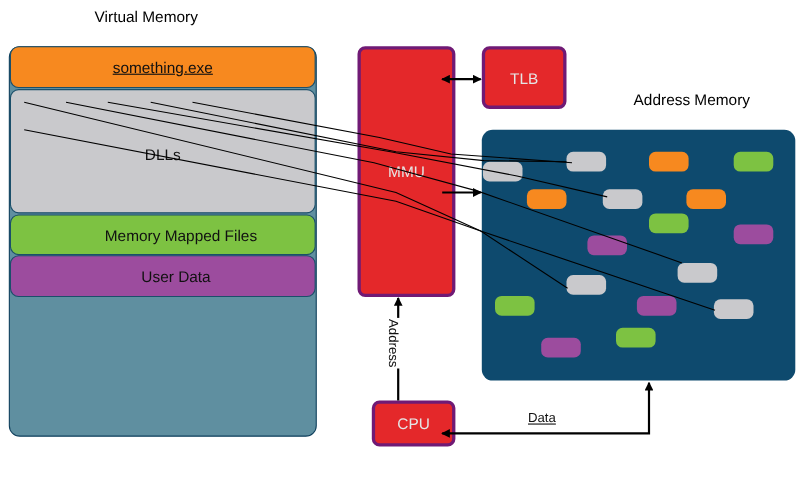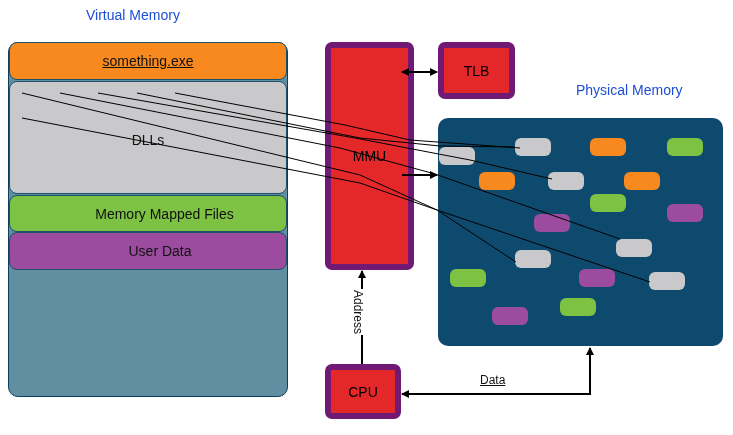--- a/index.html
+++ b/index.html
@@ -1,38 +1,38 @@
 <!DOCTYPE html>
 <html><head>
 <meta charset="utf-8">
 <style>
   html, body { margin:0; padding:0; background:#ffffff; }
   body { width:733px; height:435px; position:relative; overflow:hidden; font-family:"Liberation Sans", sans-serif; }
   .abs { position:absolute; }
-  .title { font-size:14px; color:#1d4ed8; white-space:nowrap; }
+  .title { font-size:14px; color:#000000; white-space:nowrap; }
   .vm-outer { left:8px; top:42px; width:280px; height:355px; background:#5f8fa0; border:1px solid #0e3f5c; border-radius:10px; box-sizing:border-box; }
   .seg { left:9px; width:278px; border:1px solid #1b4f6a; border-radius:8px; box-sizing:border-box; display:flex; align-items:center; justify-content:center; font-size:14px; color:#111; }
   .seg-exe { top:42px; height:38px; background:#f7891f;text-decoration:underline; }
   .seg-dll { top:81px; height:113px; background:#c9c9cc; align-items:flex-start; padding-top:50px; }
   .seg-mmf { top:195px; height:37px; background:#7dc242;padding-left:33px; }
   .seg-user { top:232px; height:38px; background:#9c4c9e;padding-left:24px; }
-  .redbox { background:#e4282a; border:6px solid #701a75; border-radius:7px; box-sizing:border-box; font-size:14px; color:#000000; display:flex; align-items:center; justify-content:center; }
+  .redbox { background:#e4282a; border:3px solid #701a75; border-radius:7px; box-sizing:border-box; font-size:14px; color:#e5e5e5; display:flex; align-items:center; justify-content:center; }
   .mmu { left:325px; top:42px; width:89px; height:228px; }
   .tlb { left:438px; top:42px; width:77px; height:57px; }
-  .cpu { left:325px; top:364px; width:76px; height:55px; }
+  .cpu { left:338px; top:364px; width:76px; height:42px; }
   .phys { left:438px; top:118px; width:285px; height:228px; background:#0e4a6e; border-radius:10px; }
   .blk { position:absolute; width:36px; height:18px; border-radius:6px; }
   svg.overlay { position:absolute; left:0; top:0; pointer-events:none; }
   .lbl { font-size:12px; color:#111; }
 </style>
 </head>
 <body>
 
 <div class="abs title" style="left:86px; top:7px;">Virtual Memory</div>
-<div class="abs title" style="left:576px; top:82px;">Physical Memory</div>
+<div class="abs title" style="left:576px; top:82px;">Address Memory</div>
 
 <div class="abs vm-outer"></div>
 <div class="abs seg seg-exe">
     <span>something.exe</span>
   </div>
 <div class="abs seg seg-dll">
     <span>DLLs</span>
   </div>
 <div class="abs seg seg-mmf">
     <span>Memory Mapped Files</span>

